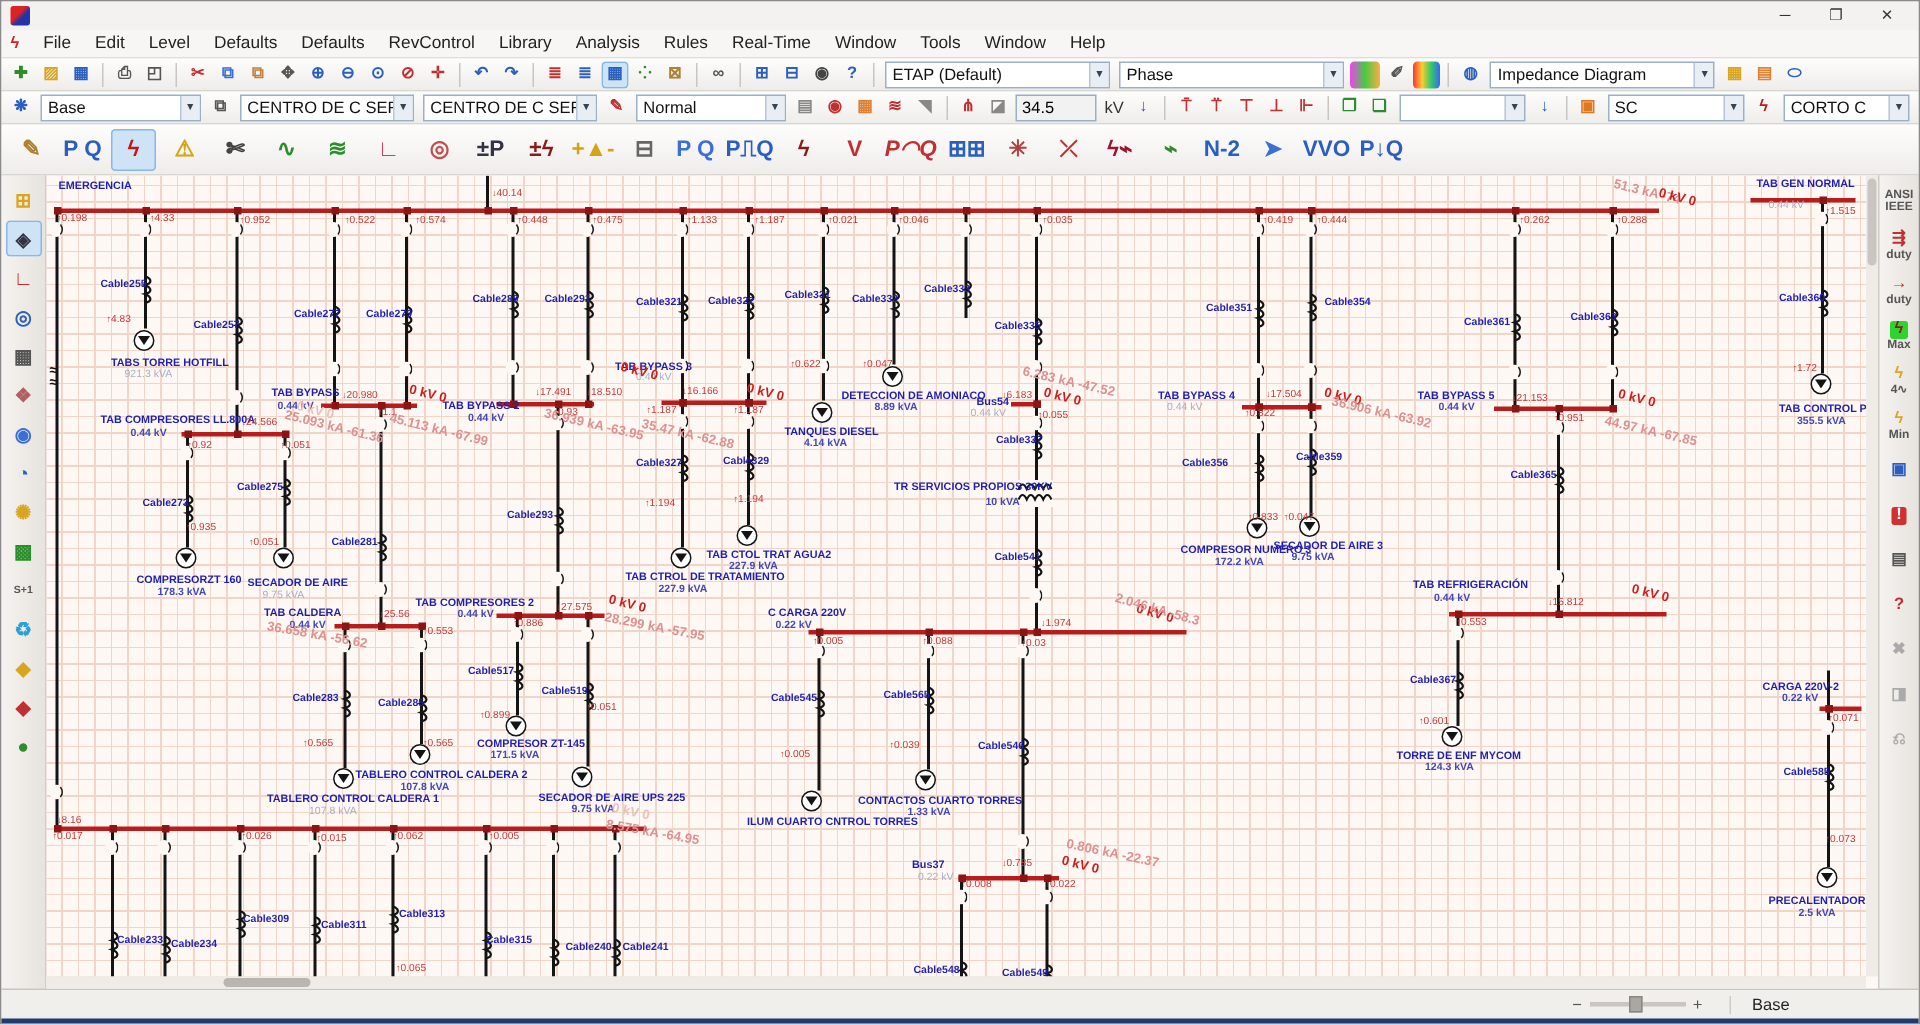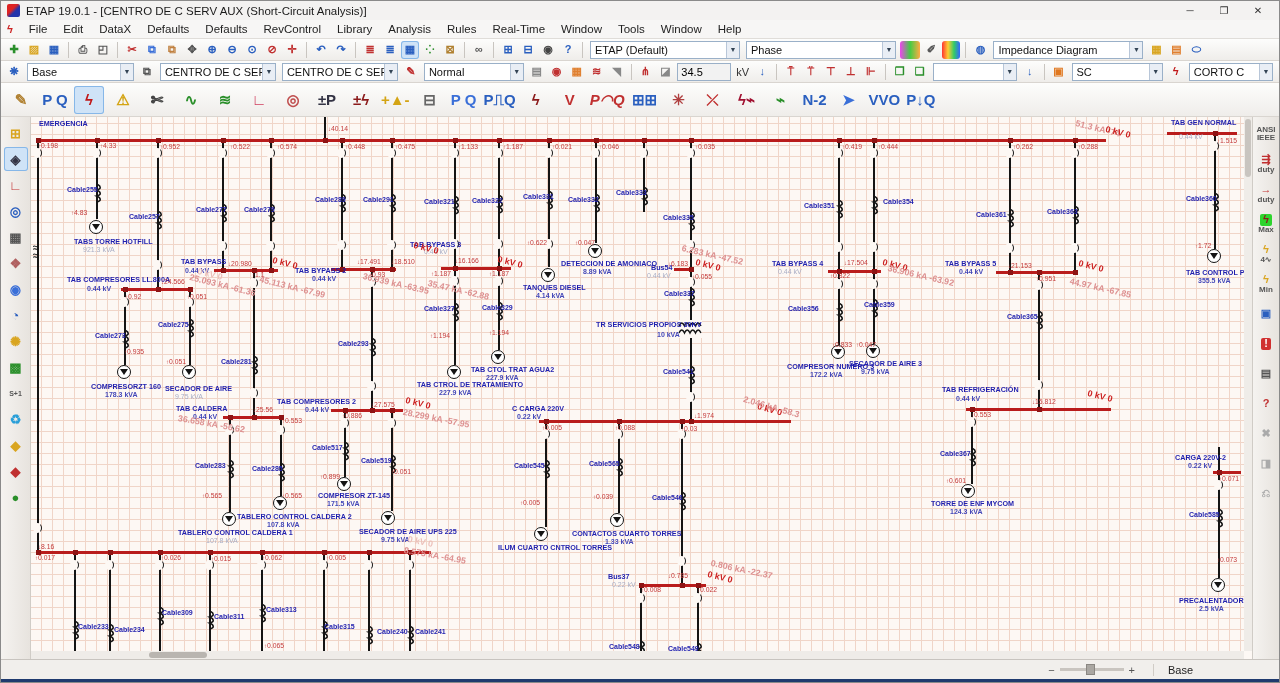--- a/index.html
+++ b/index.html
@@ -77,33 +77,32 @@
   #zoomslider .thumb{position:absolute;left:26px;top:-4px;width:9px;height:11px;background:#aaa7a2;border:1px solid #8a8782}
   #status-right{width:120px;border-left:1px solid #d0ccc6;margin-left:18px;padding-left:14px}
   #bottomstrip{height:3px;background:#1f3a6e;flex:0 0 auto}
 </style>
 </head>
 <body>
 
 <div id="win">
   <div id="titlebar">
     <div id="app-icon"></div>
-    <span>ETAP 19.0.1  - [CENTRO DE C SERV AUX (Short-Circuit Analysis)]</span>
     <div id="win-controls">
       <div class="wbtn">─</div>
       <div class="wbtn">❐</div>
       <div class="wbtn">✕</div>
     </div>
   </div>
   <div id="menubar">
     <span id="menu-flash">ϟ</span>
     <span style="display:flex">
         <span class="mi">File</span>
         <span class="mi">Edit</span>
-        <span class="mi">DataX</span>
+        <span class="mi">Level</span>
         <span class="mi">Defaults</span>
         <span class="mi">Defaults</span>
         <span class="mi">RevControl</span>
         <span class="mi">Library</span>
         <span class="mi">Analysis</span>
         <span class="mi">Rules</span>
         <span class="mi">Real-Time</span>
         <span class="mi">Window</span>
         <span class="mi">Tools</span>
         <span class="mi">Window</span>

